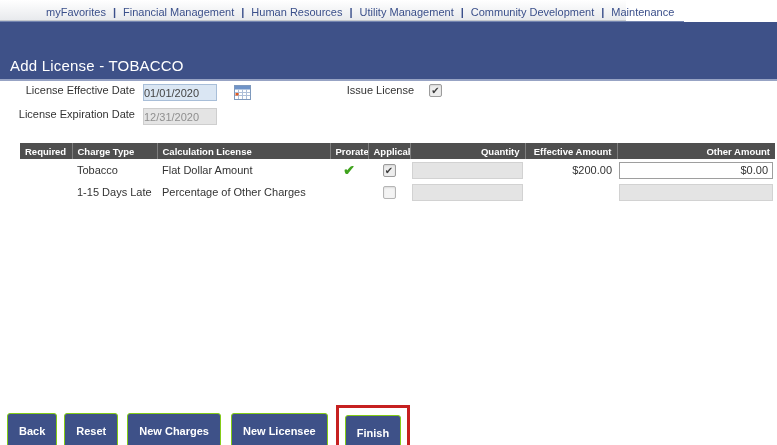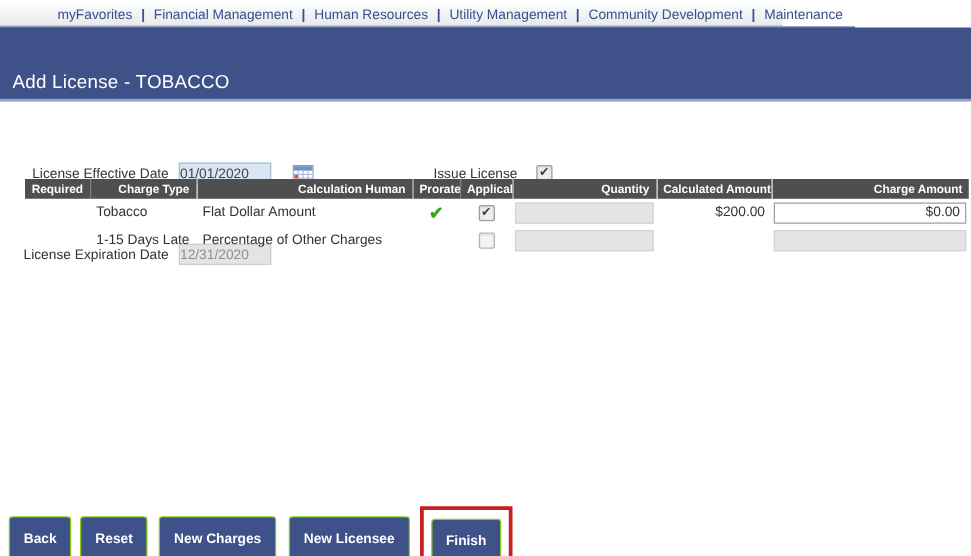--- a/index.html
+++ b/index.html
@@ -45,21 +45,21 @@
     padding: 0 0 5px 10px;
   }
   .titlebar .page-title {
     color: #ffffff;
     font-size: 15px;
     letter-spacing: 0.2px;
   }
 
   
   .form-area { position: absolute; top: 84px; left: 0; width: 777px; }
-  .form-row { display: flex; align-items: center; height: 21px; margin-bottom: 3px; margin-top: 44px; }
+  .form-row { display: flex; align-items: flex-start; height: 21px; margin-bottom: 3px; }
   .form-label {
     width: 135px; text-align: right; font-size: 11px; color: #333;
     padding-right: 0;
   }
   .date-input {
     margin-left: 8px;
     width: 74px; height: 17px;
     font-family: "Liberation Sans", sans-serif;
     font-size: 11px; color: #444;
     padding: 0 0;
@@ -115,21 +115,21 @@
     color: #ffffff;
     font-size: 9.5px;
     font-weight: bold;
     height: 16px;
     padding: 0 5px;
     border-right: 1px solid #7e7e7e;
     white-space: nowrap;
     overflow: hidden;
   }
   .charges-table th:last-child { border-right: none; }
-  .charges-table th.al { text-align: right; }
+  .charges-table th.al { text-align: left; }
   .charges-table th.ac { text-align: center; }
   .charges-table th.ar { text-align: right; }
   .charges-table td {
     height: 22px;
     font-size: 11px;
     color: #333;
     padding: 0 2px;
     vertical-align: middle;
   }
   .charges-table td.al { text-align: left; padding-left: 5px; }
@@ -235,26 +235,26 @@
       <col style="width:38px">
     <col style="width:42px">
       <col style="width:115px">
       <col style="width:92px">
       <col style="width:158px">
   </colgroup>
   <thead>
     <tr>
       <th class="al">Required</th>
       <th class="al">Charge Type</th>
-      <th class="al">Calculation Human</th>
+      <th class="al">Calculation License</th>
       <th class="ac">Prorate</th>
       <th class="ac">Applicable</th>
       <th class="ar">Quantity</th>
-      <th class="ar">Calculated Amount</th>
-      <th class="ar">Charge Amount</th>
+      <th class="ar">Effective Amount</th>
+      <th class="ar">Other Amount</th>
     </tr>
   </thead>
   <tbody>
     <tr>
       <td class="ac"></td>
       <td class="al">Tobacco</td>
       <td class="al">Flat Dollar Amount</td>
       <td class="ac"><span class="prorate-check">✔</span></td>
       <td class="ac"><span class="cb checked"><span>✔</span></span></td>
       <td><input class="cell-input disabled" type="text" disabled="" value="" style=""></td>

